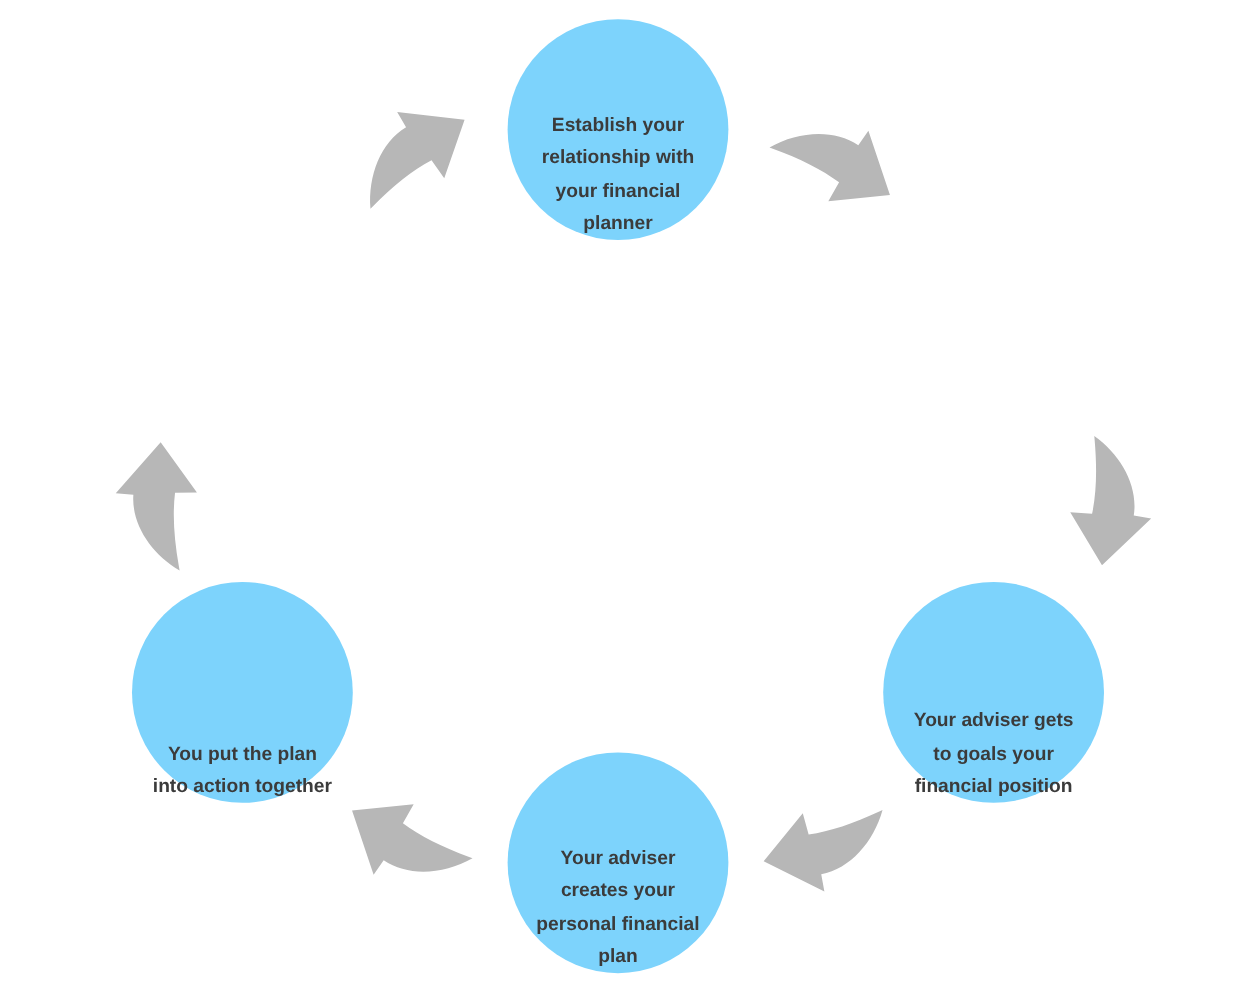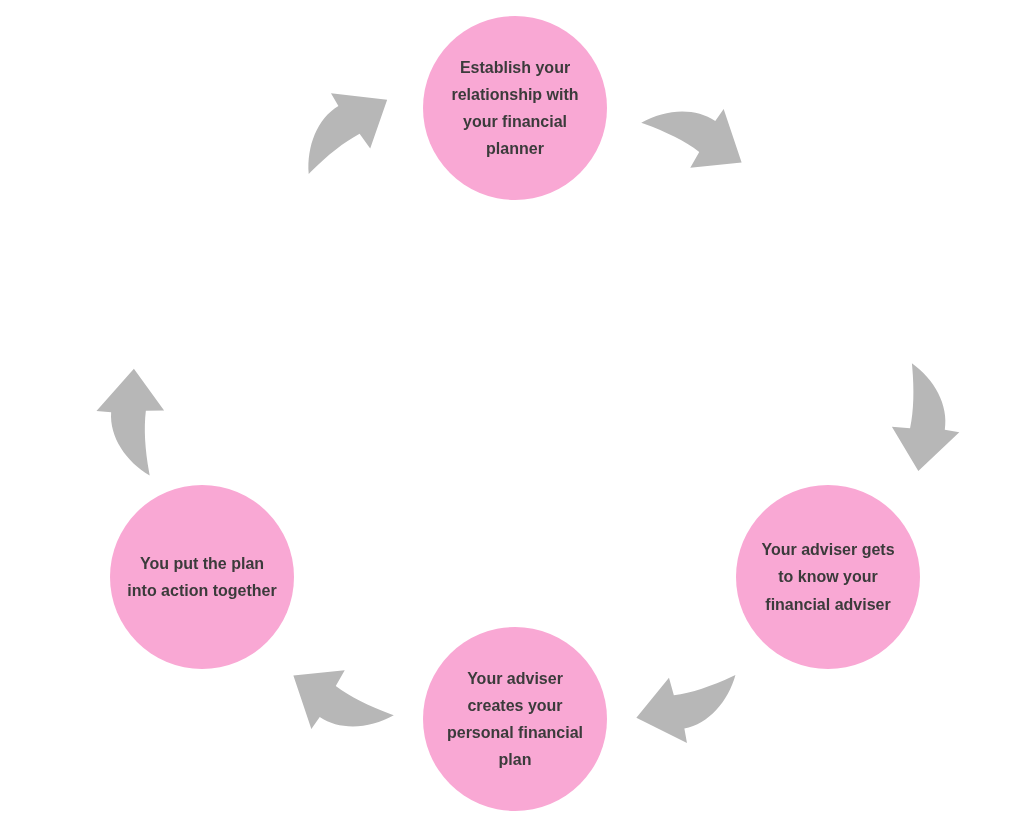--- a/index.html
+++ b/index.html
@@ -2,21 +2,21 @@
 <html><head>
 <meta charset="utf-8">
 <style>
   html,body{margin:0;padding:0;background:#ffffff;}
   .stage{
     position:relative;width:1028px;height:826px;background:#ffffff;
     font-family:"Liberation Sans",sans-serif;overflow:hidden;
   }
   .circle{
     position:absolute;width:184px;height:184px;border-radius:50%;
-    background:#f9a8d4;display:flex;align-items:center;justify-content:center;
+    background:#7dd3fc;display:flex;align-items:flex-end;justify-content:center;
     text-align:center;
   }
   .circle .label{
     width:152px;font-size:16px;font-weight:600;line-height:1.7;color:#3b3b3b;
   }
   .c-top{left:423px;top:16px;}
   .c-right-top{left:736px;top:176px;}
   .c-right-bottom{left:736px;top:485px;}
   .c-bottom{left:423px;top:627px;}
   .c-left-bottom{left:110px;top:485px;}
@@ -43,21 +43,21 @@
       </symbol>
     </defs>
   </svg>
 
   <div class="circle c-top">
     <span class="label">Establish your relationship with your financial planner</span>
   </div>
 
 
   <div class="circle c-right-bottom">
-    <span class="label">Your adviser gets to know your financial adviser</span>
+    <span class="label">Your adviser gets to goals your financial position</span>
   </div>
 
   <div class="circle c-bottom">
     <span class="label">Your adviser creates your personal financial plan</span>
   </div>
 
   <div class="circle c-left-bottom">
     <span class="label">You put the plan into action together</span>
   </div>
 

